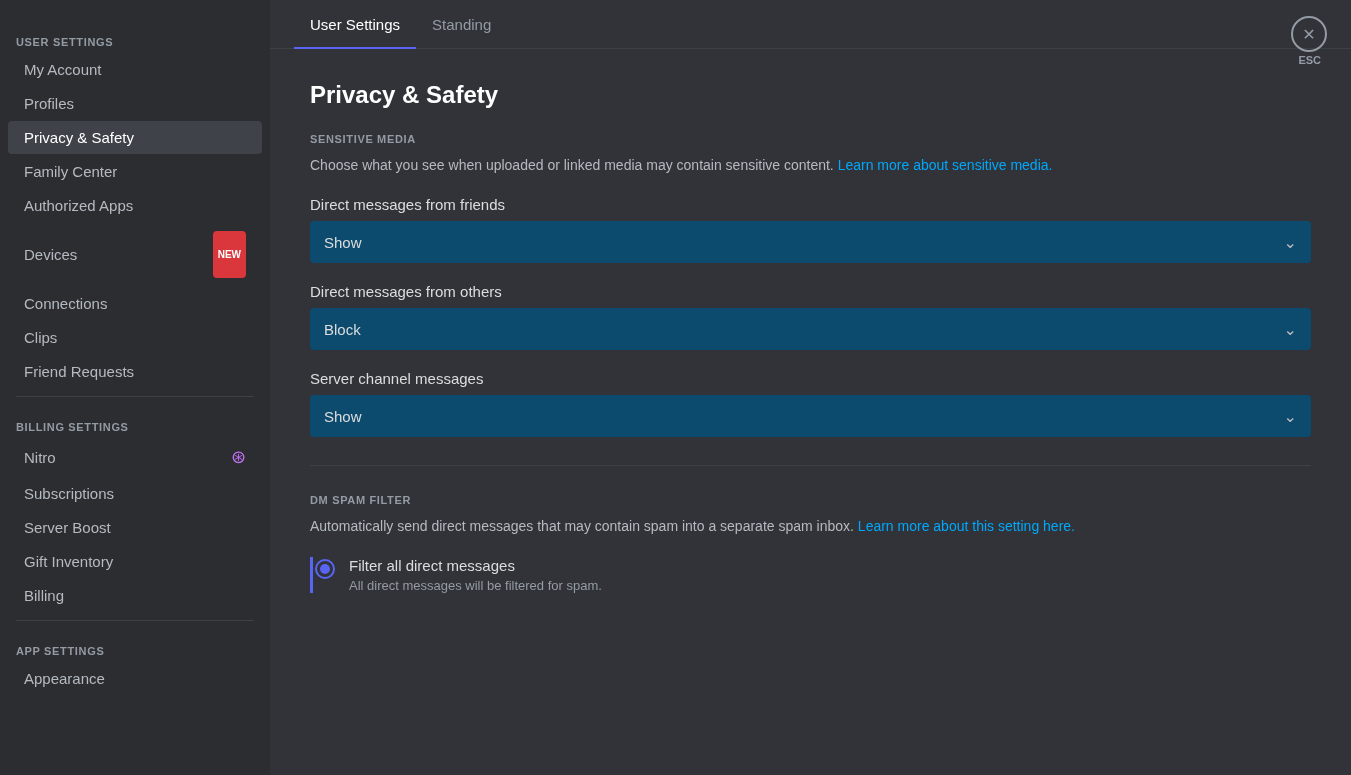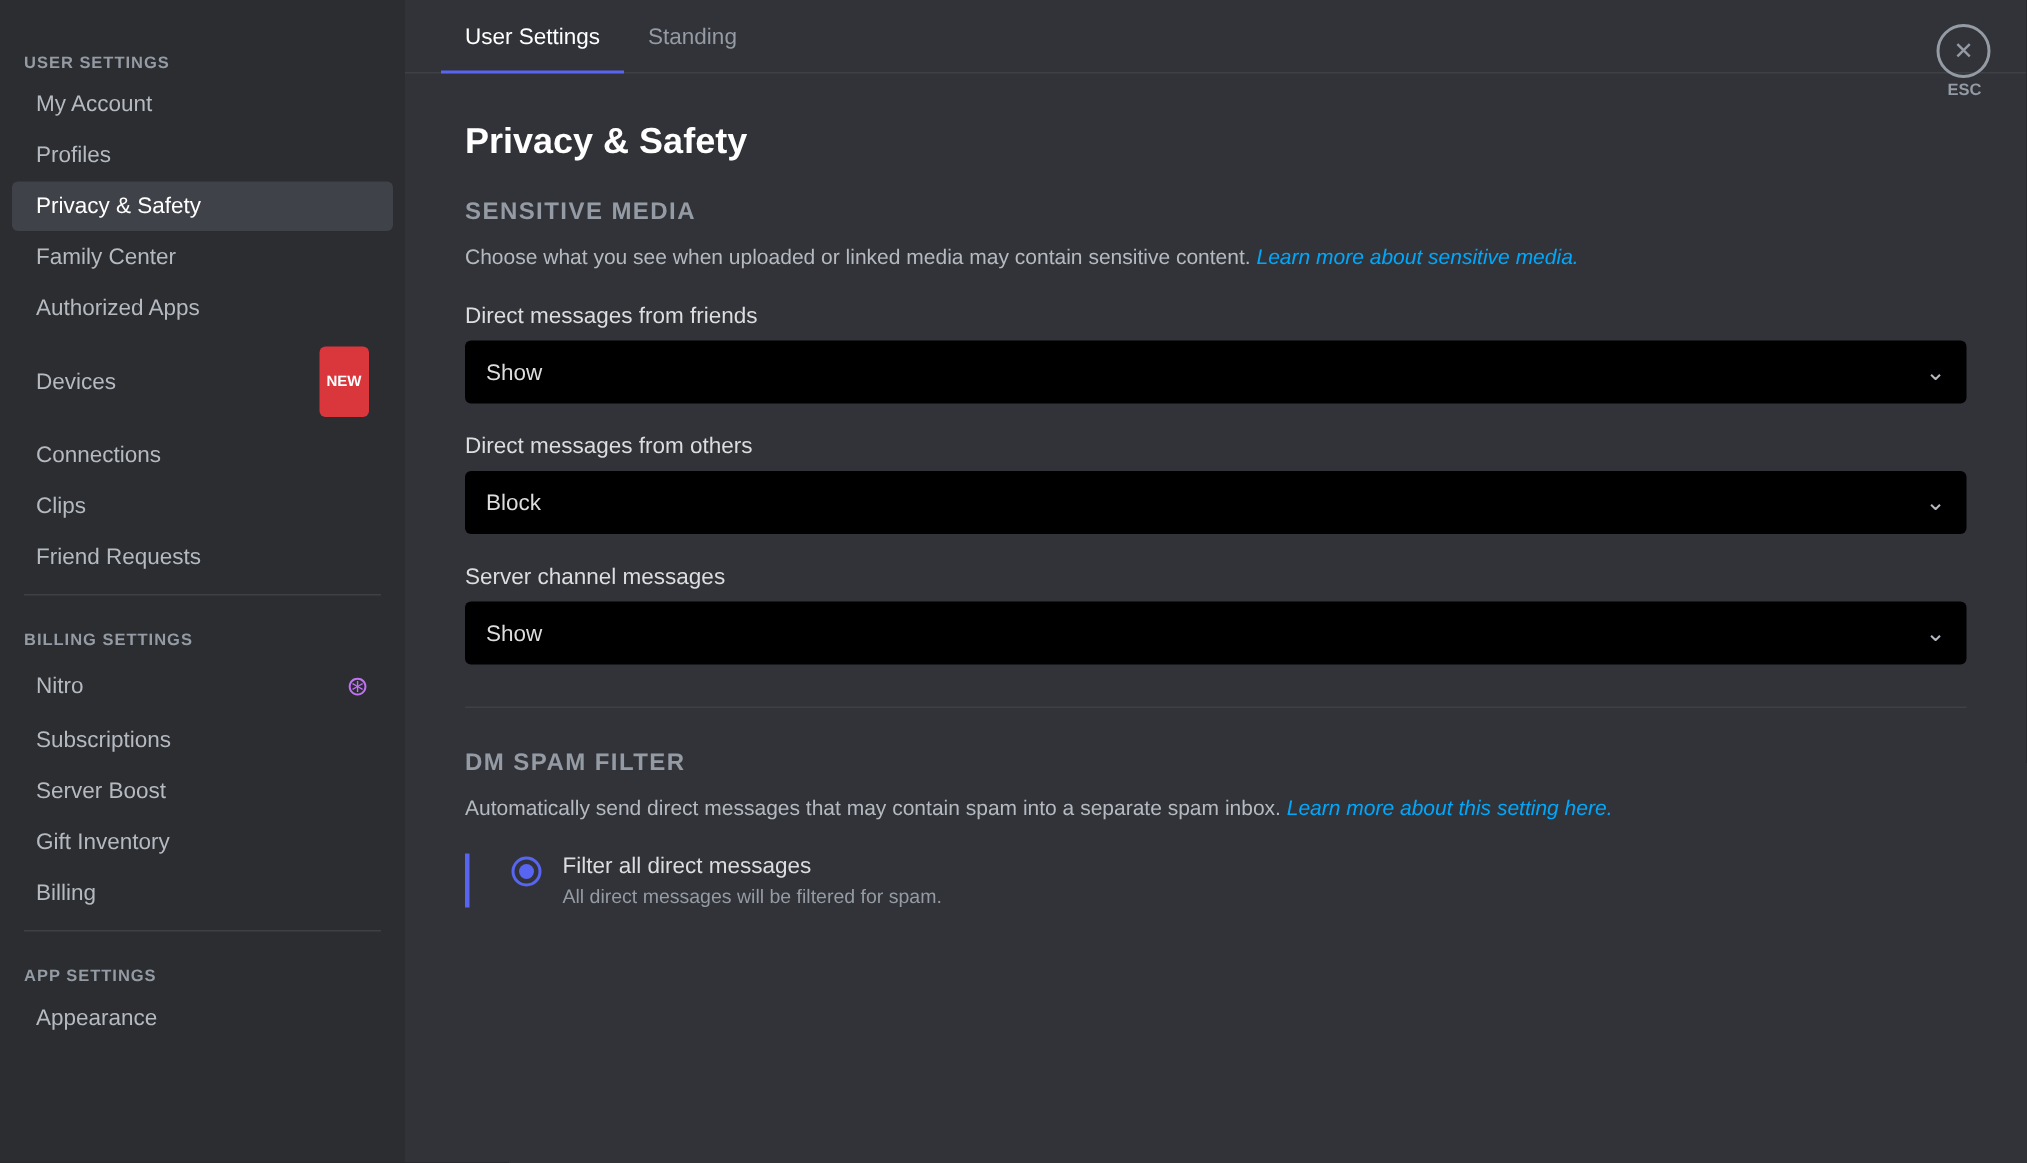--- a/index.html
+++ b/index.html
@@ -129,53 +129,52 @@
       overflow-y: auto;
       padding: 32px 40px 40px 40px;
     }
     .page-title {
       font-size: 24px;
       font-weight: 700;
       color: #fff;
       margin-bottom: 24px;
     }
     .section-label {
-      font-size: 16px;
+      font-size: 11px;
       font-weight: 700;
       color: #949ba4;
       text-transform: uppercase;
       letter-spacing: 0.06em;
       margin-bottom: 10px;
     }
     .section-description {
       font-size: 14px;
       color: #b5bac1;
       margin-bottom: 20px;
       line-height: 1.5;
     }
     .section-description a {
       color: #00a8fc;
       text-decoration: none;
-      font-style: italic;
     }
     .dropdown-label {
       font-size: 15px;
       color: #dcddde;
       margin-bottom: 8px;
       font-weight: 500;
     }
     .dropdown-wrapper {
       margin-bottom: 20px;
     }
     .dropdown-container {
       position: relative;
     }
     .dropdown-container select {
       width: 100%;
-      background: #000000;
+      background: #0c4a6e;
       border: none;
       border-radius: 4px;
       color: #dcddde;
       font-size: 15px;
       padding: 10px 14px;
       appearance: none;
       -webkit-appearance: none;
       cursor: pointer;
       height: 42px;
     }
@@ -233,21 +232,21 @@
       color: #dcddde;
       font-weight: 500;
     }
     .radio-option-desc {
       font-size: 13px;
       color: #949ba4;
       margin-top: 4px;
     }
     .left-accent {
       border-left: 3px solid #5865f2;
-      padding-left: 28px;
+      padding-left: 2px;
     }
     ::-webkit-scrollbar { width: 6px; }
     ::-webkit-scrollbar-track { background: transparent; }
     ::-webkit-scrollbar-thumb { background: #1a1b1e; border-radius: 3px; }
   </style>
 </head>
 <body>
 
 <div class="sidebar">
   <div class="sidebar-section-label">User Settings</div>

